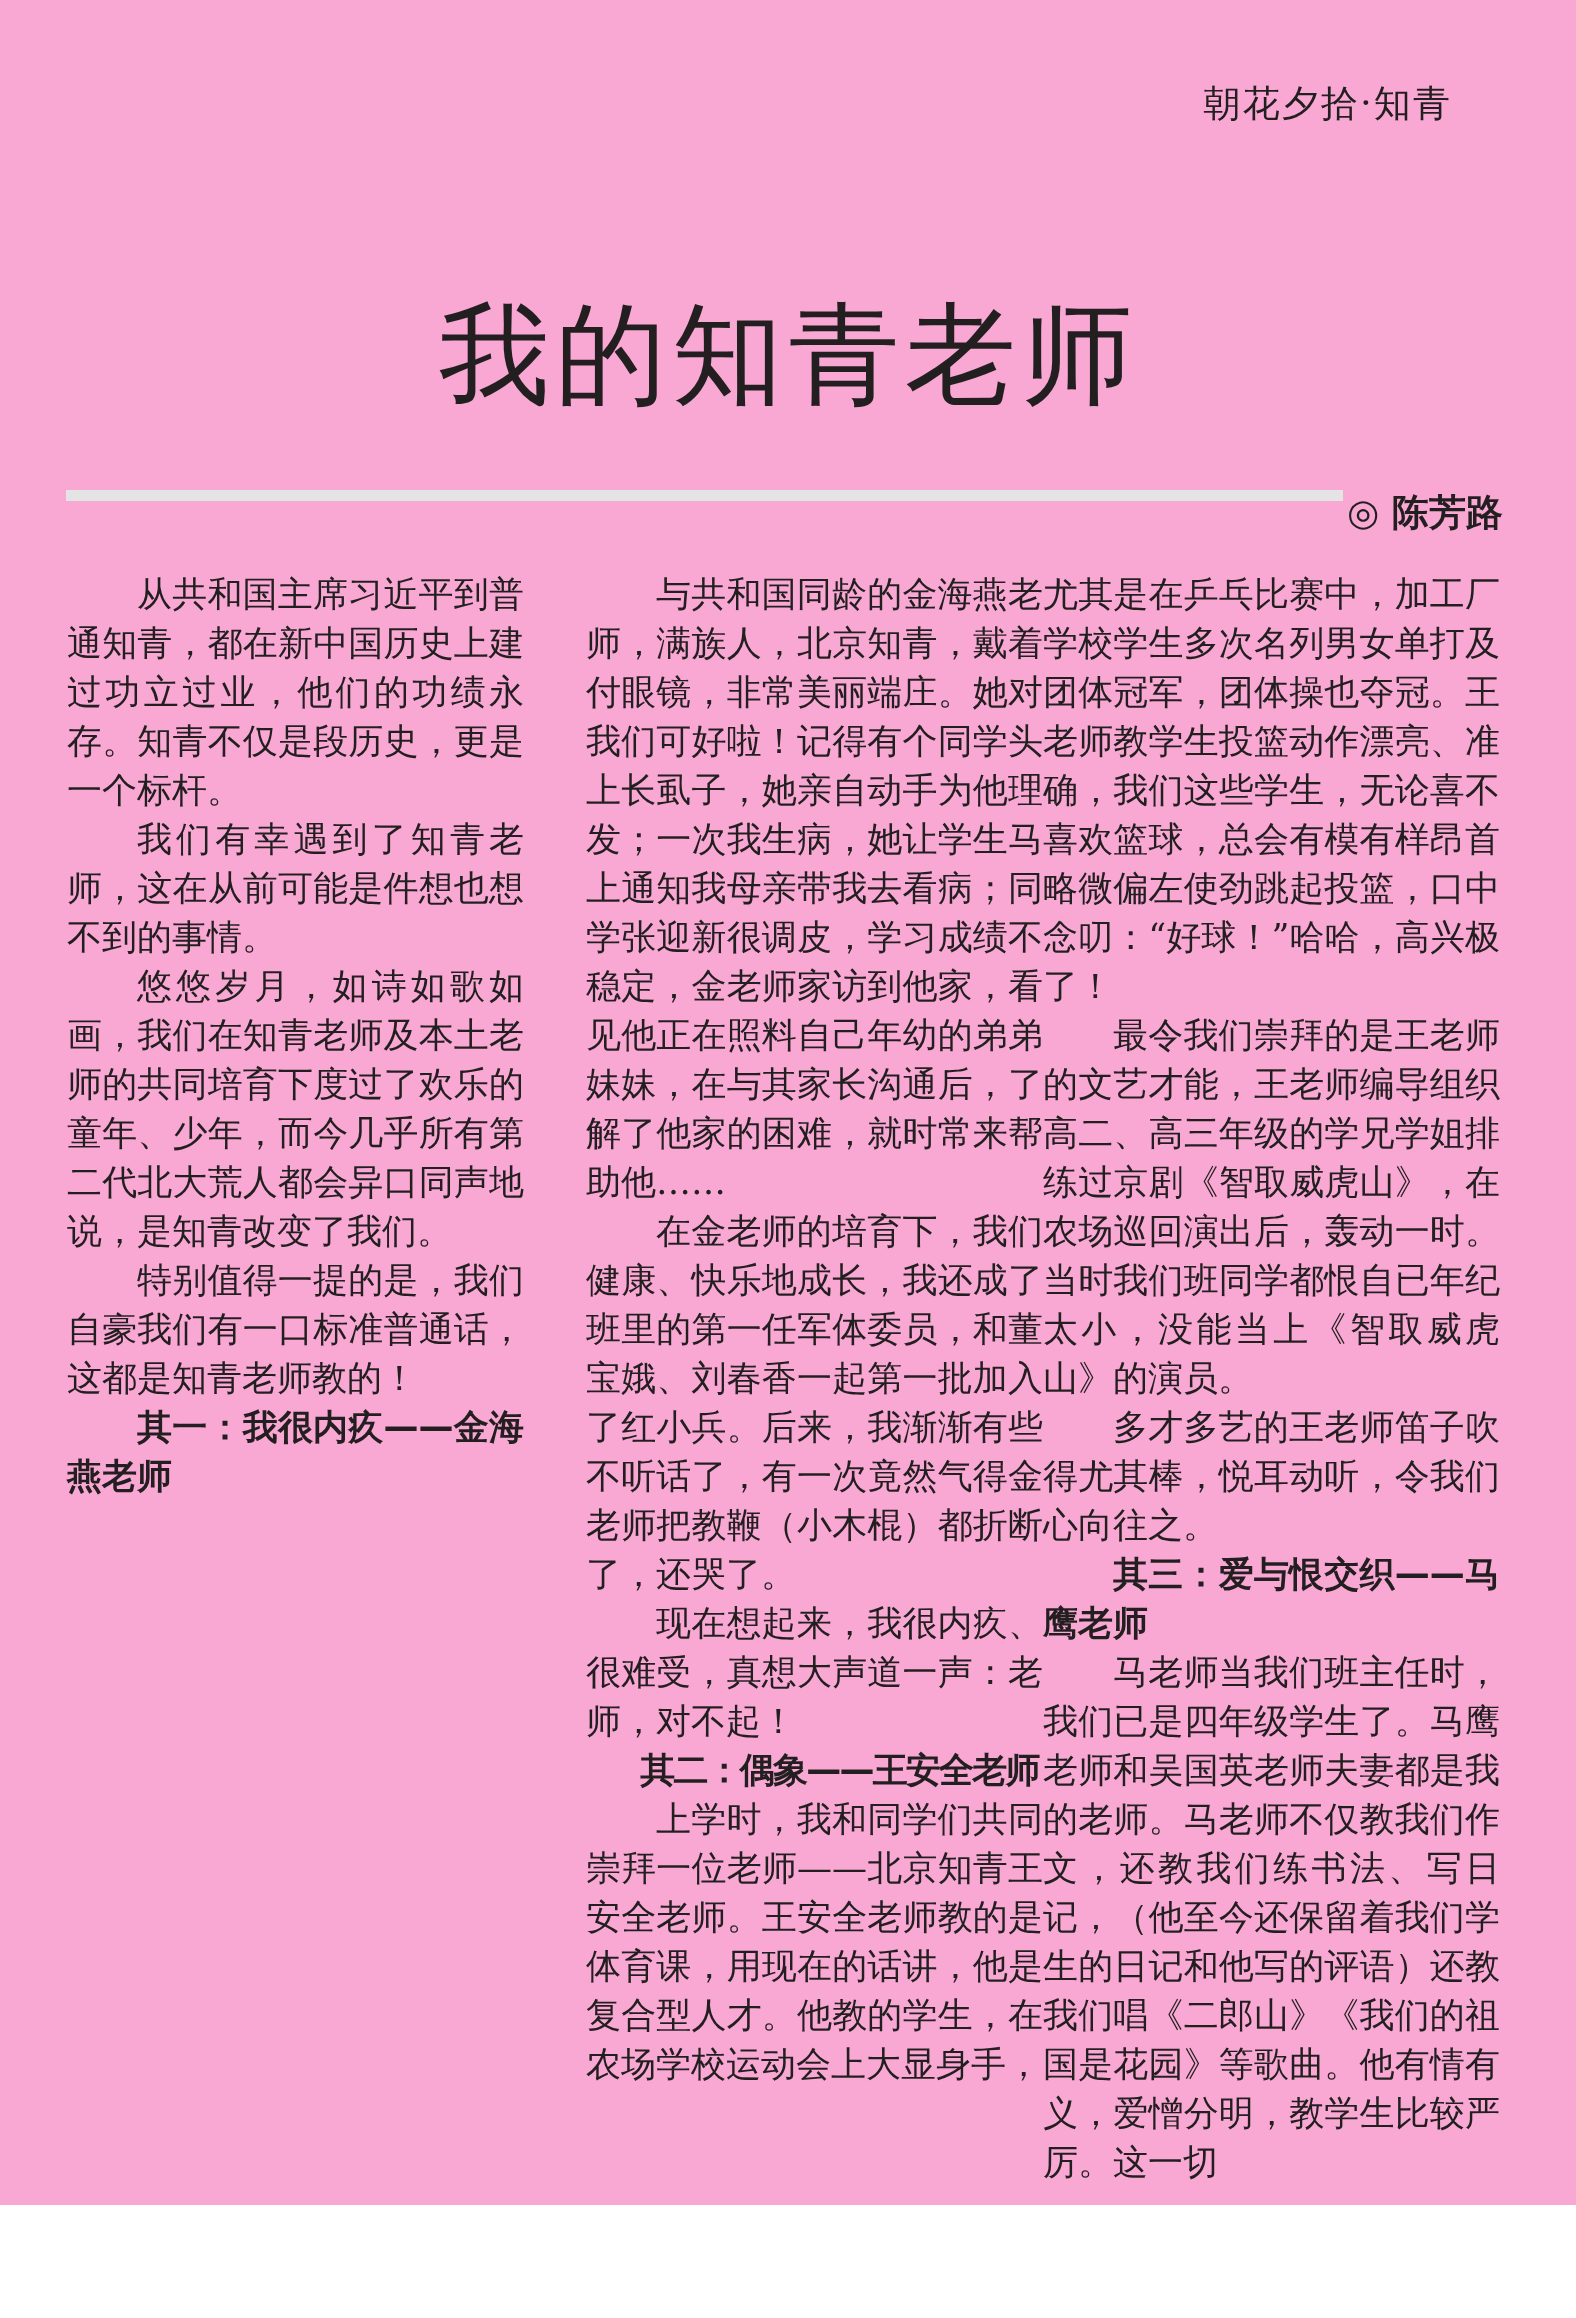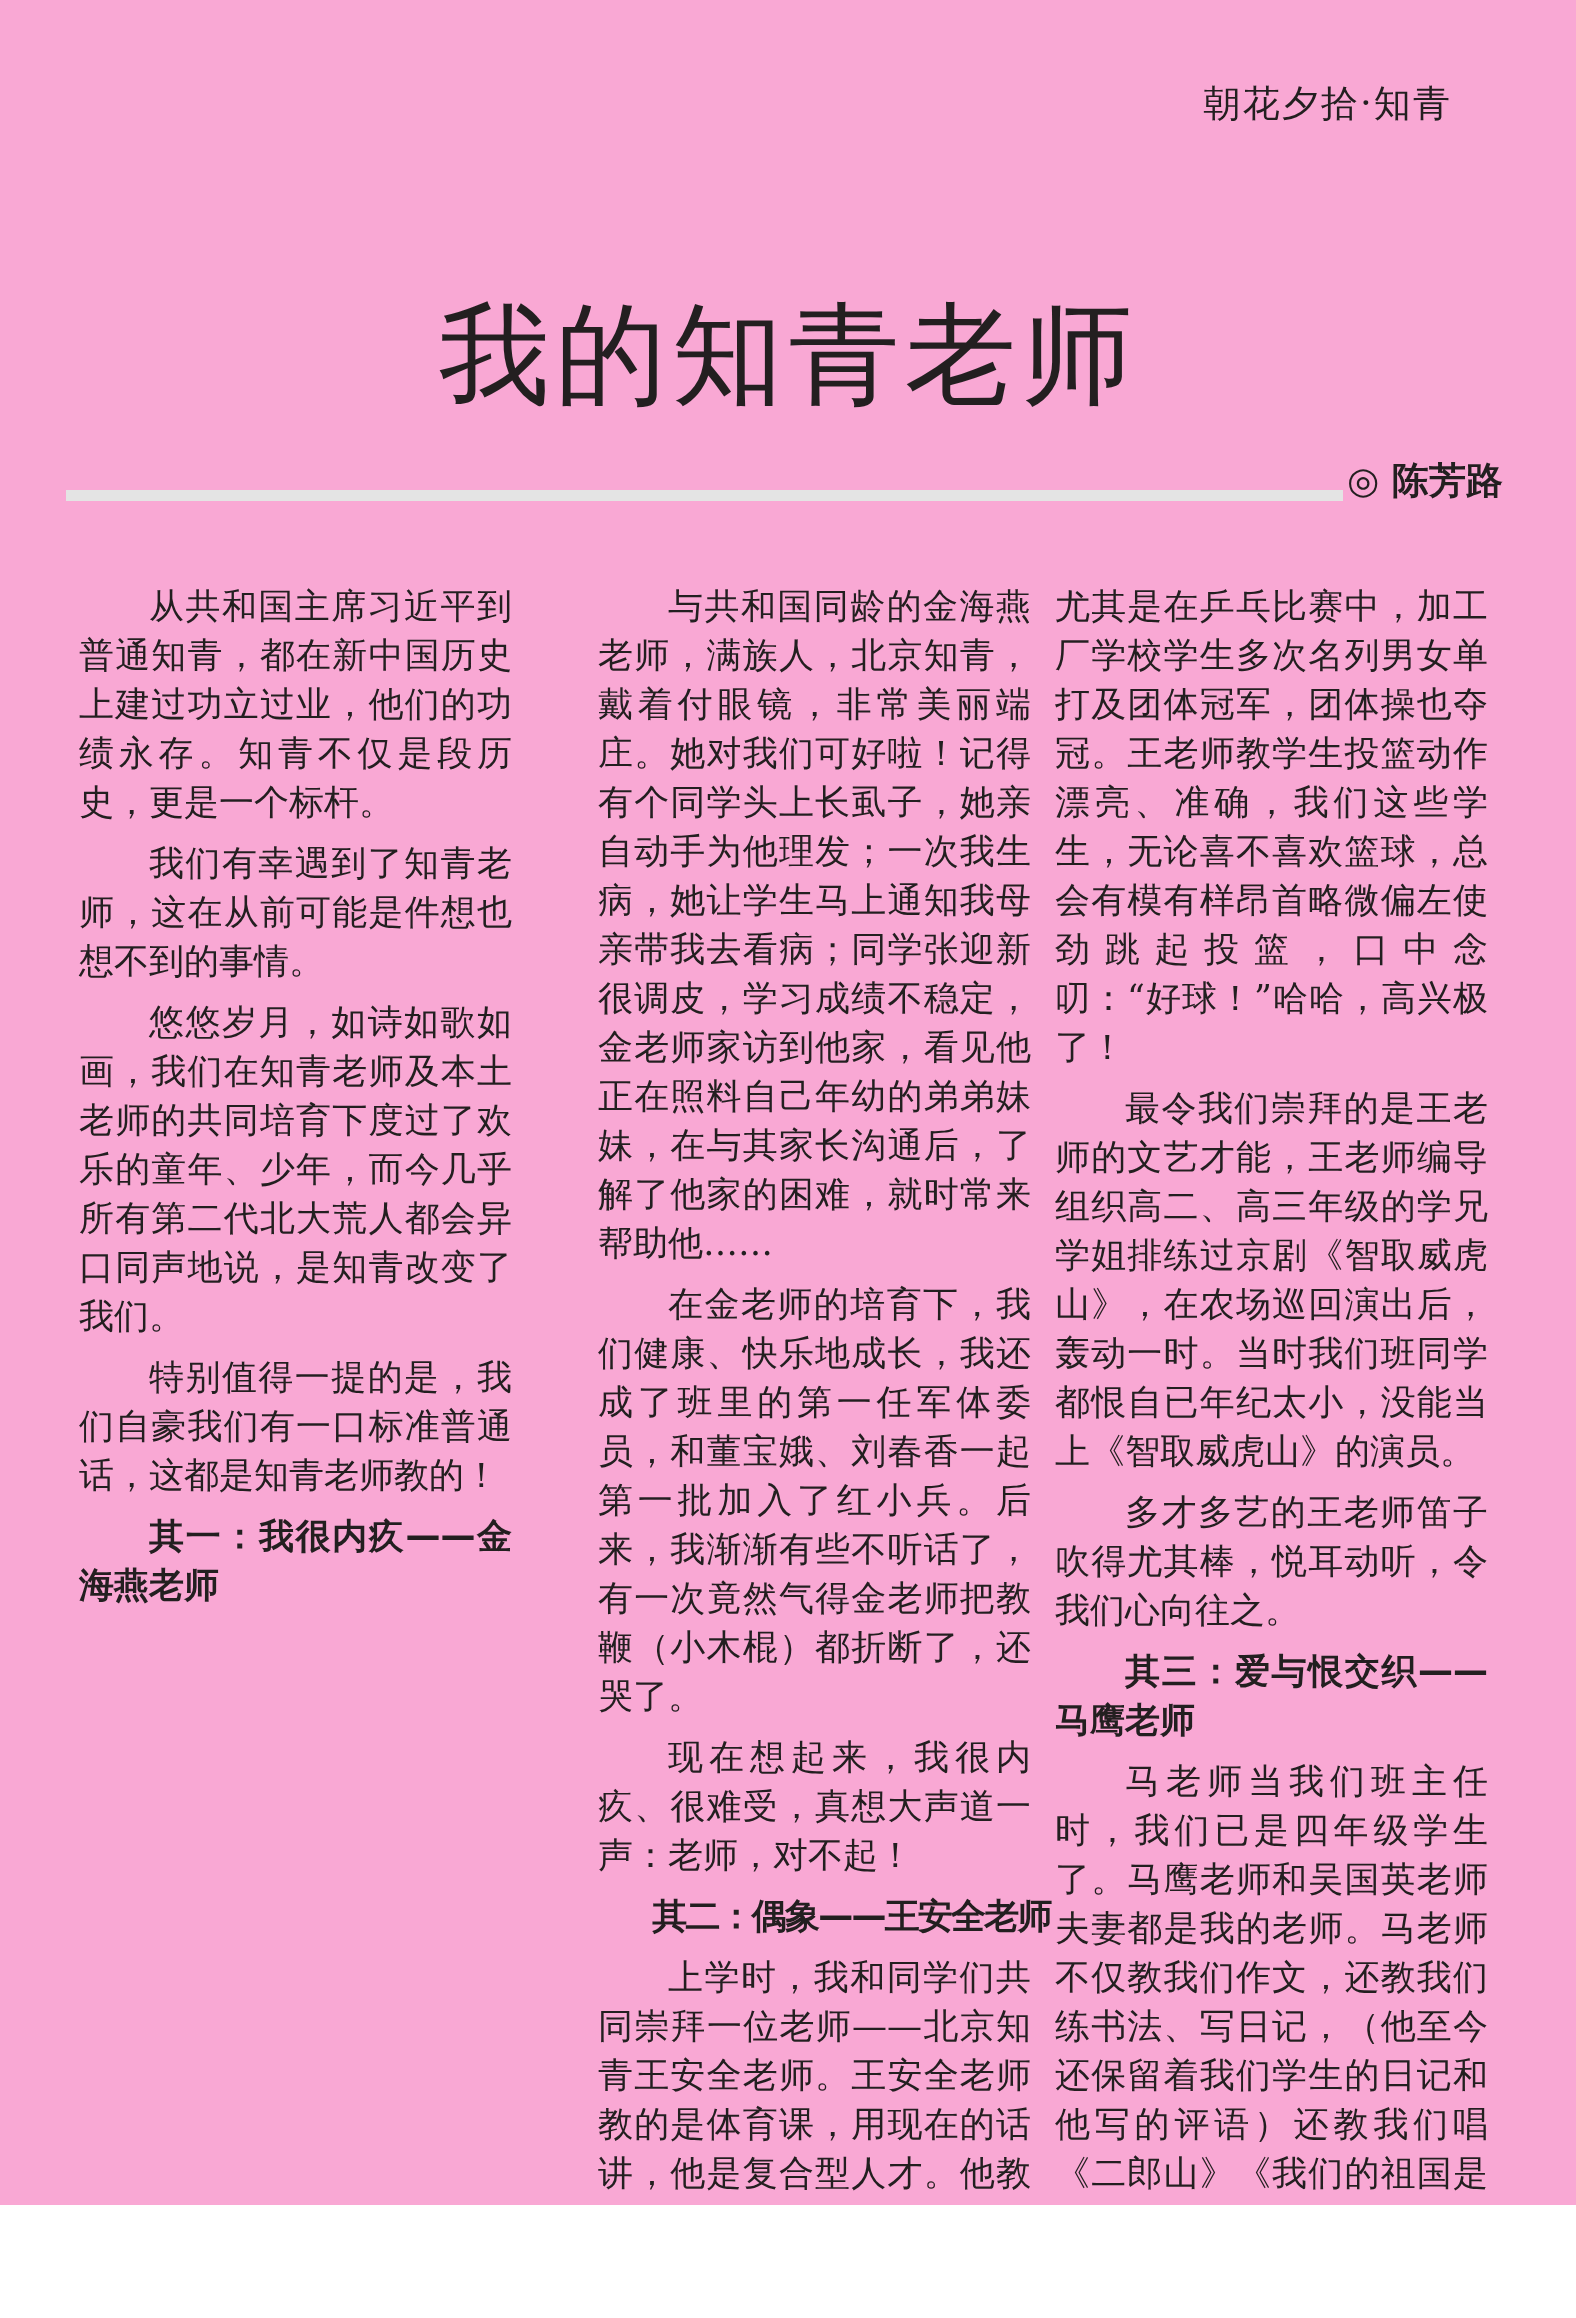--- a/index.html
+++ b/index.html
@@ -29,38 +29,38 @@
     color:#231f20;
   }
   .byline-bar {
     position:absolute;
     left:66px; top:490px;
     width:1277px; height:11.2px;
     background:#e4e4e4;
   }
   .byline {
     position:absolute;
-    top:456px; right:74px;
+    top:488px; right:74px;
     font-family:"DejaVu Sans", sans-serif;
     font-weight:bold;
     font-size:37px;
     color:#231f20;
     white-space:nowrap;
   }
   .byline .marker { margin-right:12.6px; }
   .col {
     position:absolute;
     top:570px;
     width:457px;
   }
   .col-1 { left:67px; }
   .col-2 { left:586px; }
   .col-3 { left:1043px; }
   .blk {
-    margin:12px;
+    margin:0;
     font-size:35px;
     line-height:49px;
     text-align:justify;
     text-justify:inter-ideograph;
     text-indent:2em;
     color:#231f20;
   }
   .blk.cont { text-indent:0; }
   .blk.head {
     font-family:"DejaVu Sans", sans-serif;

